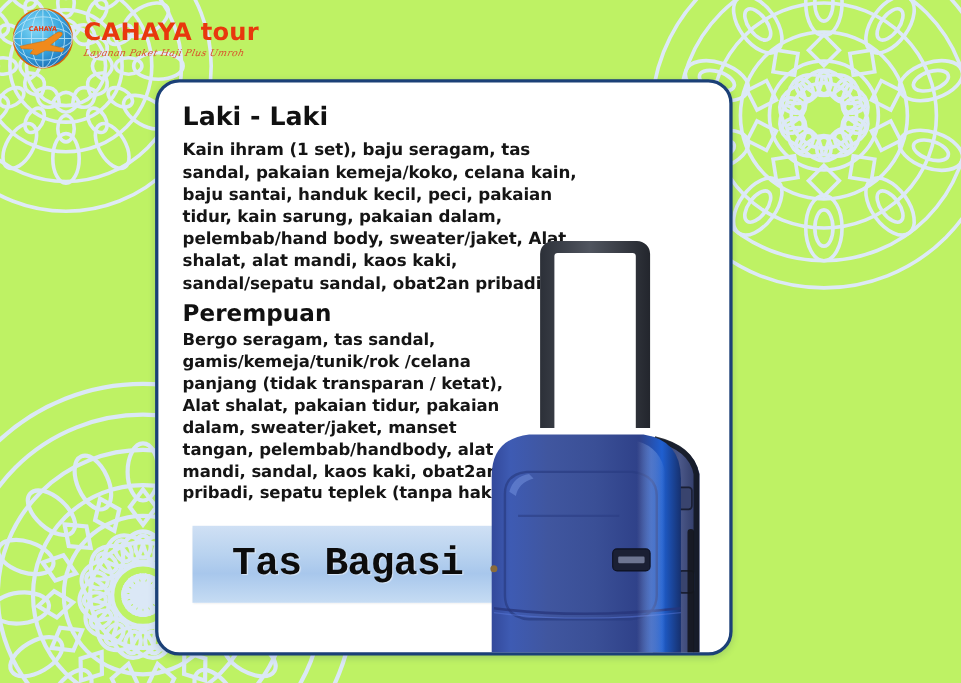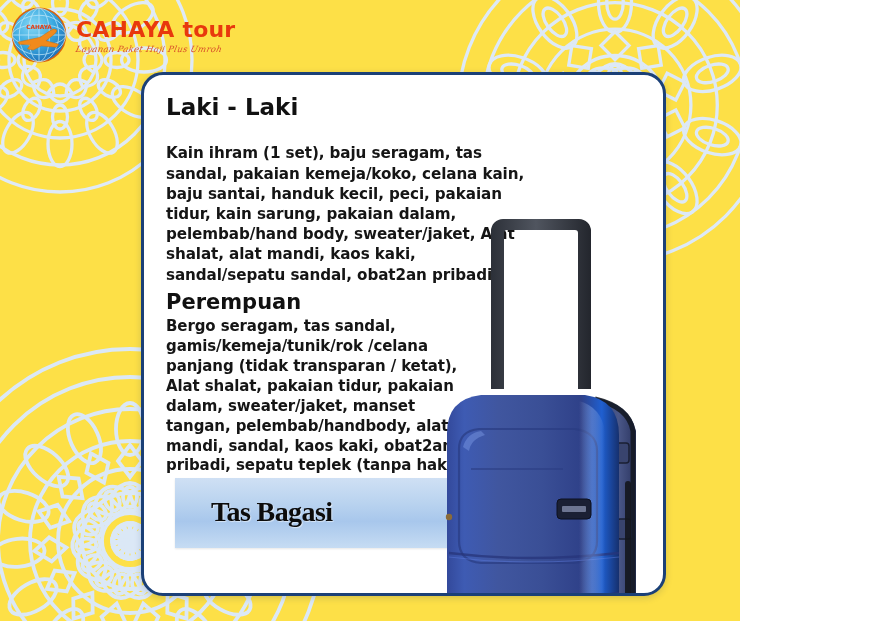--- a/index.html
+++ b/index.html
@@ -7,22 +7,22 @@
   body {
     font-family: "Liberation Sans", sans-serif;
     background: #ffffff;
     position: relative;
     overflow: hidden;
   }
 
   #stage {
     position: absolute;
     left: 0; top: 0;
-    width: 740px; height: 621px;
-    background: #fde047;
+    width: 874px; height: 621px;
+    background: #bef264;
     overflow: hidden;
   }
 
   
   .mandala {
     position: absolute;
     pointer-events: none;
     opacity: 1;
   }
   .mandala svg { display: block; }
@@ -88,21 +88,21 @@
     left: 22px; top: 20px;
     width: 310px;
     z-index: 4;
   }
   .sect-title {
     font-family: "DejaVu Sans", sans-serif;
     font-weight: bold;
     color: #111111;
     line-height: 1.1;
   }
-  #title-laki { font-size: 23px; margin-bottom: 23px; }
+  #title-laki { font-size: 23px; margin-bottom: 6px; }
   #title-perempuan { font-size: 21px; margin-bottom: 3px; }
 
   .sect-body {
     font-family: "DejaVu Sans", sans-serif;
     font-weight: bold;
     color: #151515;
     line-height: 1.33;
   }
   #body-laki {
     font-size: 15.2px;
@@ -124,23 +124,23 @@
     background: linear-gradient(to bottom,
         #cfe0f4 0%, #b8d2ef 38%, #a8c7ec 62%, #c6dcf3 100%);
     z-index: 3;
     box-shadow: 0 1px 2px rgba(0,0,0,.10);
   }
   #banner-label {
     position: absolute;
     left: 36px;
     top: 50%;
     transform: translateY(-52%);
-    font-family: Liberation Serif, serif;
+    font-family: Liberation Mono, monospace;
     font-weight: bold;
-    font-size: 28px;
+    font-size: 36px;
     color: #0c0c0c;
     letter-spacing: -0.6px;
     text-shadow: 1px 1px 1px rgba(255,255,255,.55);
     white-space: nowrap;
   }
 
   
   #suitcase {
     position: absolute;
     left: 285px; top: 126px;

